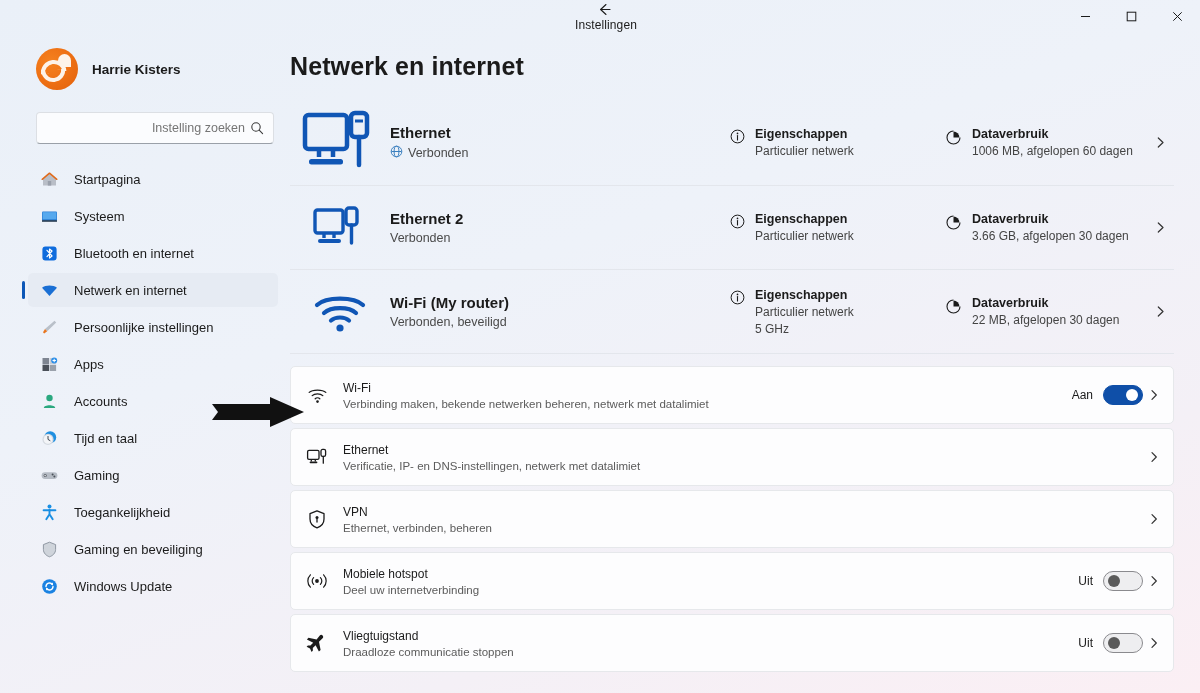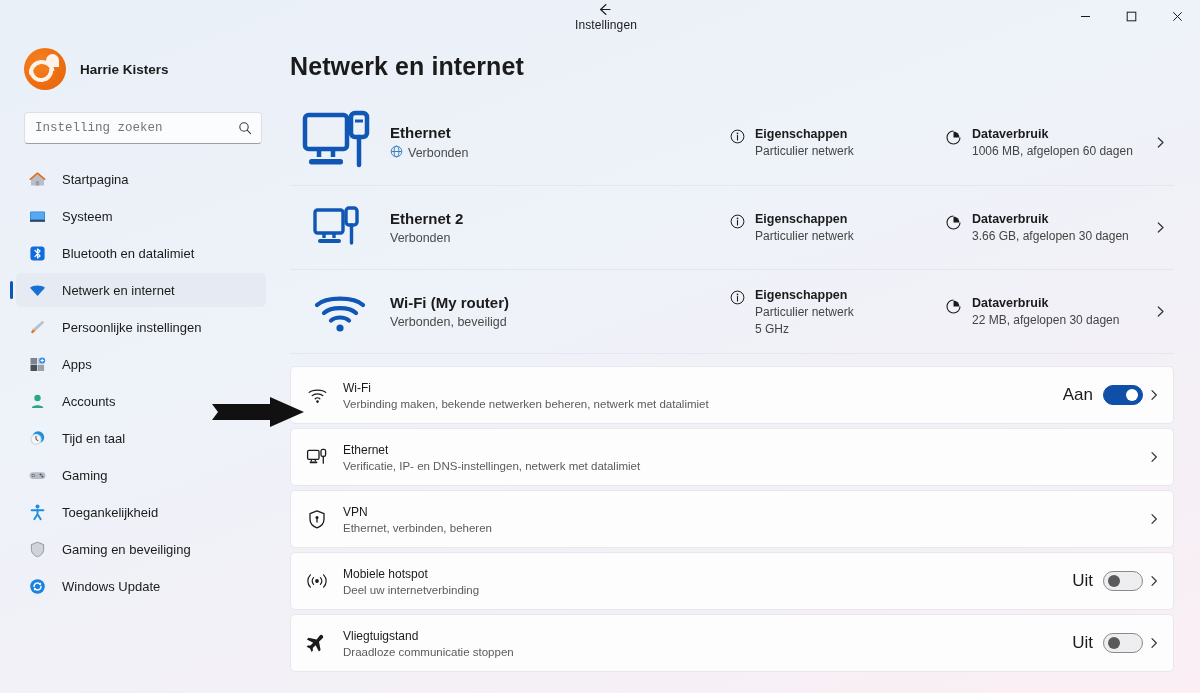--- a/index.html
+++ b/index.html
@@ -34,21 +34,21 @@
   .win-controls {
     position: absolute; right: 0; top: 0; height: 32px; display: flex;
   }
   .win-btn {
     width: 46px; height: 32px; display: flex; align-items: center; justify-content: center;
     color: #1b1b1b;
   }
 
   
   .sidebar {
-    position: absolute; left: 4px; top: 32px; width: 274px; height: 661px;
+    position: absolute; left: 16px; top: 32px; width: 274px; height: 661px;
     padding: 0 12px;
   }
   .profile { display: flex; align-items: center; height: 58px; padding-left: 8px; margin-top: 8px; }
   .avatar {
     width: 42px; height: 42px; border-radius: 50%;
     background: radial-gradient(circle at 35% 35%, #f58220 0%, #ef7215 45%, #e2600a 100%);
     position: relative; overflow: hidden; flex: none;
   }
   .avatar .swirl {
     position: absolute; inset: 0;
@@ -71,22 +71,23 @@
     margin-left: 14px; font-size: 13.5px; font-weight: bold; color: #1b1b1b;
   }
 
   .searchbox {
     position: relative; height: 32px; margin: 14px 4px 0 8px;
     background: #fbfcfe; border: 1px solid #dcdfe4; border-bottom-color: #9aa0a8;
     border-radius: 4px; display: flex; align-items: center;
   }
   .searchbox input {
     flex: 1; border: none; outline: none; background: transparent;
-    font-family: Liberation Mono, monospace; font-size: 12.5px; color: #c2410c;
+    font-family: Liberation Sans, sans-serif; font-size: 12.5px; color: #c2410c;
     padding: 0 28px 0 10px;
+    text-align: right;
   }
   .searchbox .search-ic { position: absolute; right: 9px; top: 8px; color: #444; }
 
   .navlist { margin-top: 18px; }
   .navitem {
     position: relative; display: flex; align-items: center;
     height: 34px; border-radius: 5px; padding-left: 10px; margin-bottom: 3px;
   }
   .navitem.selected { background: #e6ebf3; }
   .navitem.selected::before {
@@ -129,21 +130,21 @@
   .card {
     display: flex; align-items: center; height: 58px;
     background: #fdfdfe; border: 1px solid #e6e8eb; border-radius: 5px;
     padding: 0 8px 0 0;
   }
   .card-ic { width: 52px; flex: none; display: flex; align-items: center; justify-content: center; color: #1b1b1b; }
   .card-text { flex: 1; }
   .card-title { font-size: 12px; color: #1b1b1b; }
   .card-sub { font-size: 11.5px; color: #5b5b5b; margin-top: 3px; }
   .card-right { display: flex; align-items: center; gap: 10px; }
-  .toggle-label { font-size: 17px; color: #1b1b1b; }
+  .toggle-label { font-size: 12px; color: #1b1b1b; }
   .toggle {
     width: 40px; height: 20px; border-radius: 10px; position: relative; flex: none;
   }
   .toggle.on { background: #0f4fa8; border: 1px solid #0f4fa8; }
   .toggle.off { background: #eeeef0; border: 1px solid #8a8a8e; }
   .toggle .knob { position: absolute; width: 12px; height: 12px; border-radius: 50%; top: 3px; }
   .toggle.on .knob { right: 4px; background: #ffffff; }
   .toggle.off .knob { left: 4px; background: #5a5a5a; }
   .card-chev { width: 22px; flex: none; display: flex; align-items: center; justify-content: center; color: #333; }
 
@@ -231,21 +232,21 @@
         <span class="nlabel">Systeem</span>
       </div>
 
       <div class="navitem">
         <span class="nic">
           <svg width="19" height="19" viewBox="0 0 19 19" fill="none">
             <rect x="2.4" y="2.4" width="14.2" height="14.2" rx="3" fill="#0f6cdd"></rect>
             <path d="M7 6.3 L12 12 L9.5 14 V5 L12 7 L7 12.6" stroke="#ffffff" stroke-width="1.2" fill="none" stroke-linejoin="round" stroke-linecap="round"></path>
           </svg>
         </span>
-        <span class="nlabel">Bluetooth en datalimiet</span>
+        <span class="nlabel">Bluetooth en internet</span>
       </div>
 
       <div class="navitem selected">
         <span class="nic">
           <svg width="19" height="19" viewBox="0 0 19 19" fill="none">
             <path d="M2 6.8 C5.5 3.6, 13.5 3.6, 17 6.8 L9.5 15 Z" fill="#1a6fd4"></path>
           </svg>
         </span>
         <span class="nlabel">Netwerk en internet</span>
       </div>

